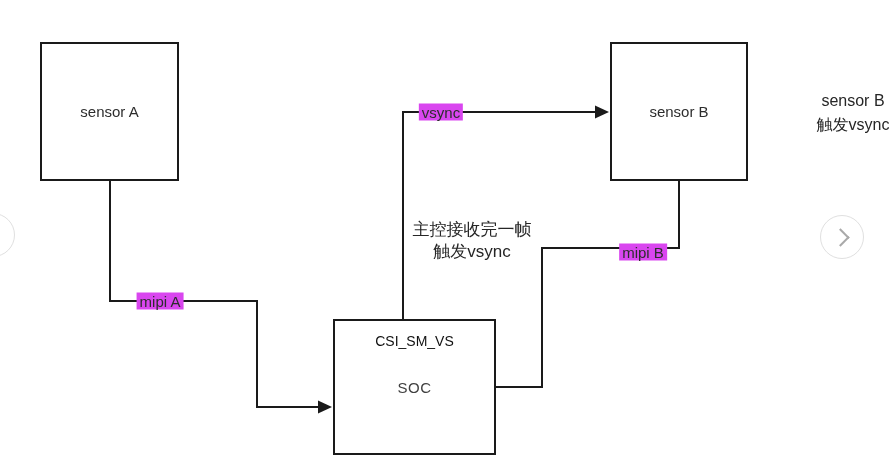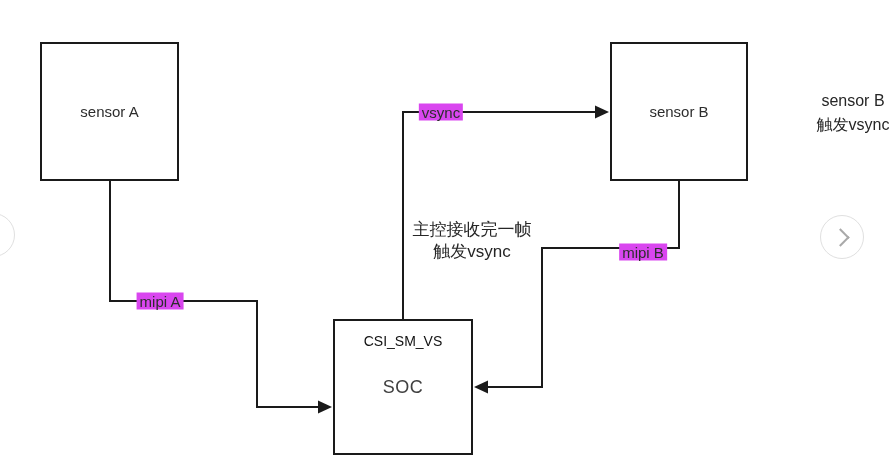--- a/index.html
+++ b/index.html
@@ -18,30 +18,30 @@
     background: #ffffff;
     display: flex;
     align-items: center;
     justify-content: center;
     box-sizing: border-box;
     color: #2d2d2d;
     font-size: 15px;
   }
   #node-sensor-a { left: 40px;  top: 42px;  width: 139px; height: 139px; }
   #node-sensor-b { left: 610px; top: 42px;  width: 138px; height: 139px; }
-  #node-soc      { left: 333px; top: 319px; width: 140px; height: 136px; }
+  #node-soc      { left: 333px; top: 319px; width: 163px; height: 136px; }
   #node-soc .soc-sublabel {
     position: absolute;
     top: 12px; left: 0; right: 0;
     text-align: center;
     font-size: 14px;
     color: #111111;
   }
   #node-soc .soc-label {
-    font-size: 18px;
+    font-size: 15px;
     color: #404040;
     letter-spacing: 0.5px;
   }
   
   #edges { position: absolute; left: 0; top: 0; width: 896px; height: 471px; }
   
   .edge-label {
     position: absolute;
     transform: translate(-50%, -50%);
     background: #d946ef;

